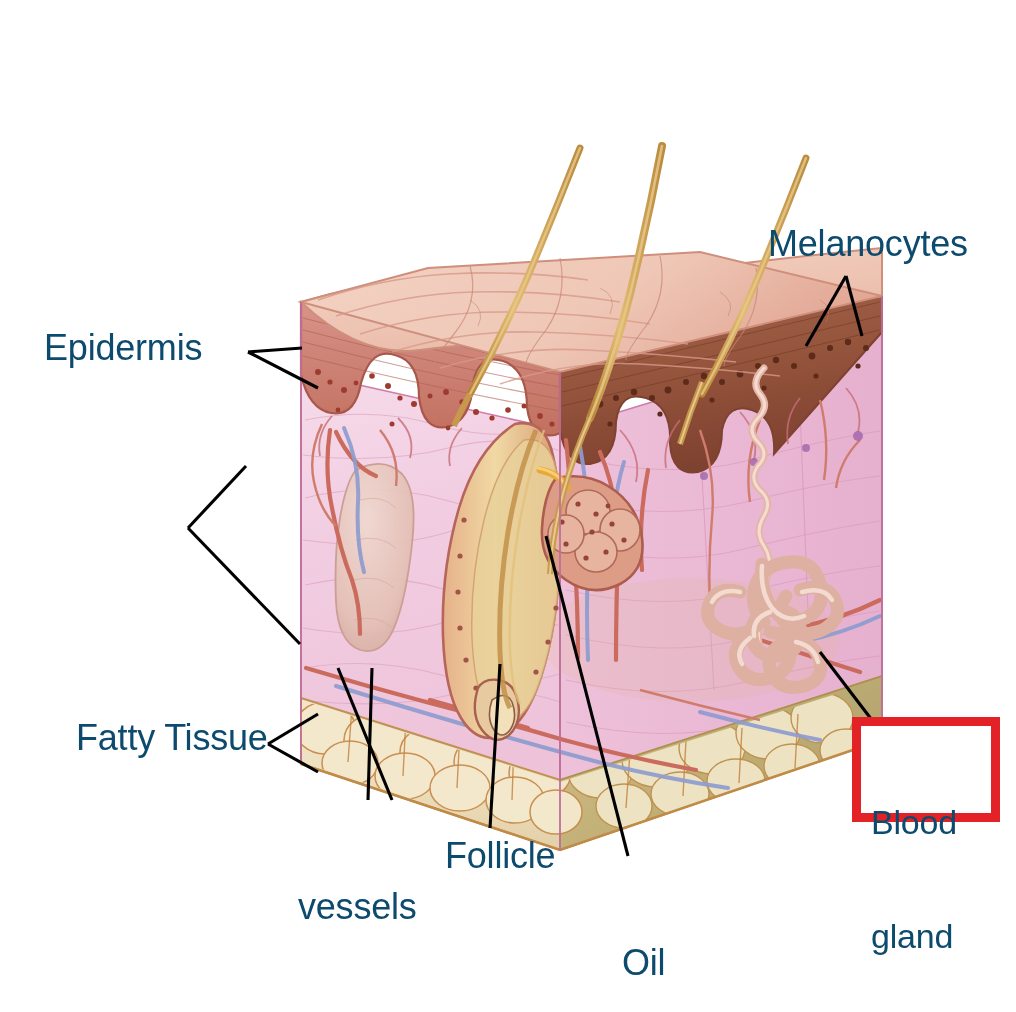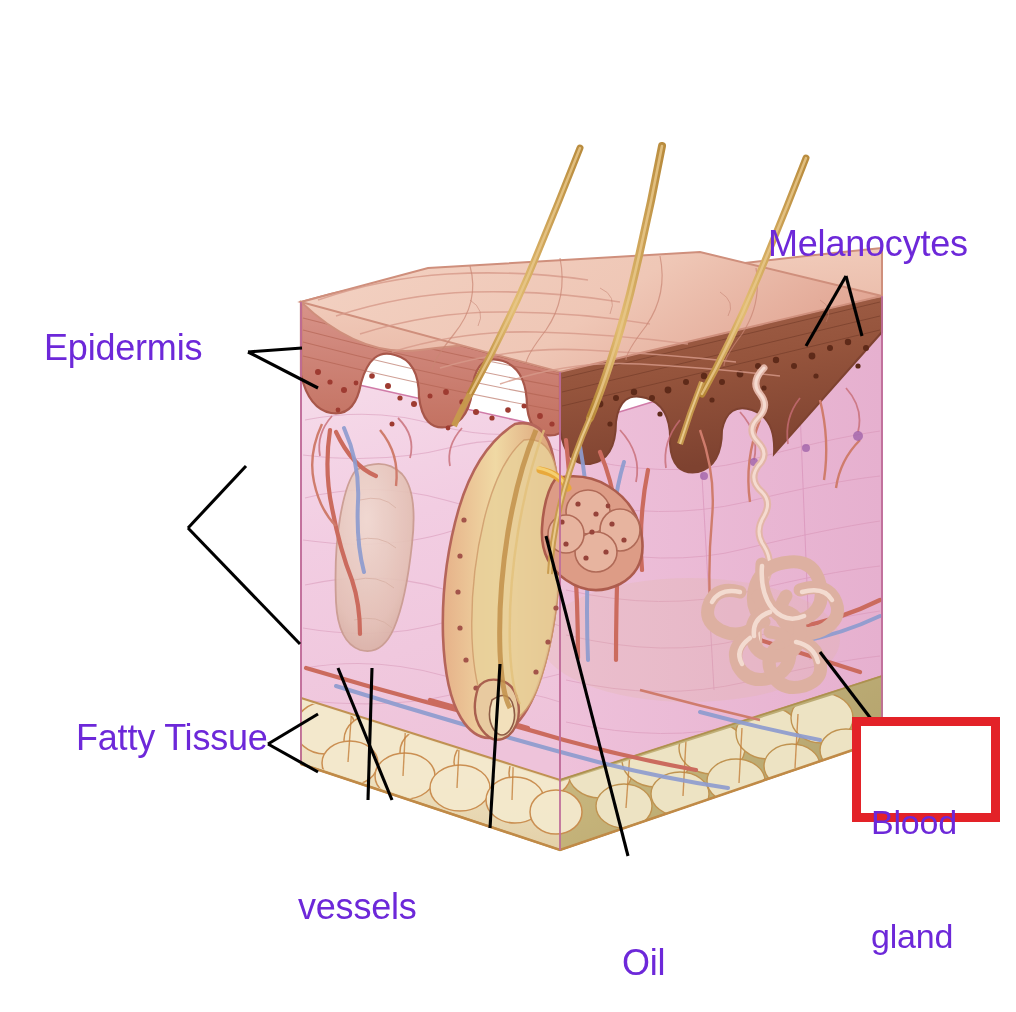--- a/index.html
+++ b/index.html
@@ -25,21 +25,21 @@
     position: absolute;
     left: 0;
     top: 0;
     width: 1016px;
     height: 1012px;
     display: block;
   }
   .label {
     position: absolute;
     font-family: "Liberation Sans", sans-serif;
-    color: #6d28d9;
+    color: #0c4a6e;
     font-size: 36px;
     line-height: 1.12;
     white-space: pre;
     letter-spacing: -0.2px;
   }
   .lbl-epidermis   { left: 44px;  top: 328px; }
   .lbl-dermis      { left: 44px;  top: 500px; }
   .lbl-fatty       { left: 44px;  top: 718px; margin-left: 32px; }
   .lbl-melanocytes { left: 768px; top: 224px; }
   .lbl-blood       { left: 298px; top: 806px; }
@@ -537,20 +537,21 @@
   </svg>
 
   <div class="label lbl-epidermis">Epidermis</div>
   <div class="label lbl-fatty">Fatty Tissue</div>
   <div class="label lbl-melanocytes">Melanocytes</div>
 
   <div class="label lbl-blood">
     <div>vessels</div>
   </div>
 
+  <div class="label lbl-follicle">Follicle</div>
 
   <div class="label lbl-oil">
     <div>Oil</div>
     
   </div>
 
   <div id="sweat-highlight"></div>
   <div class="label lbl-sweat">
     <div>Blood</div>
     <div>gland</div>

